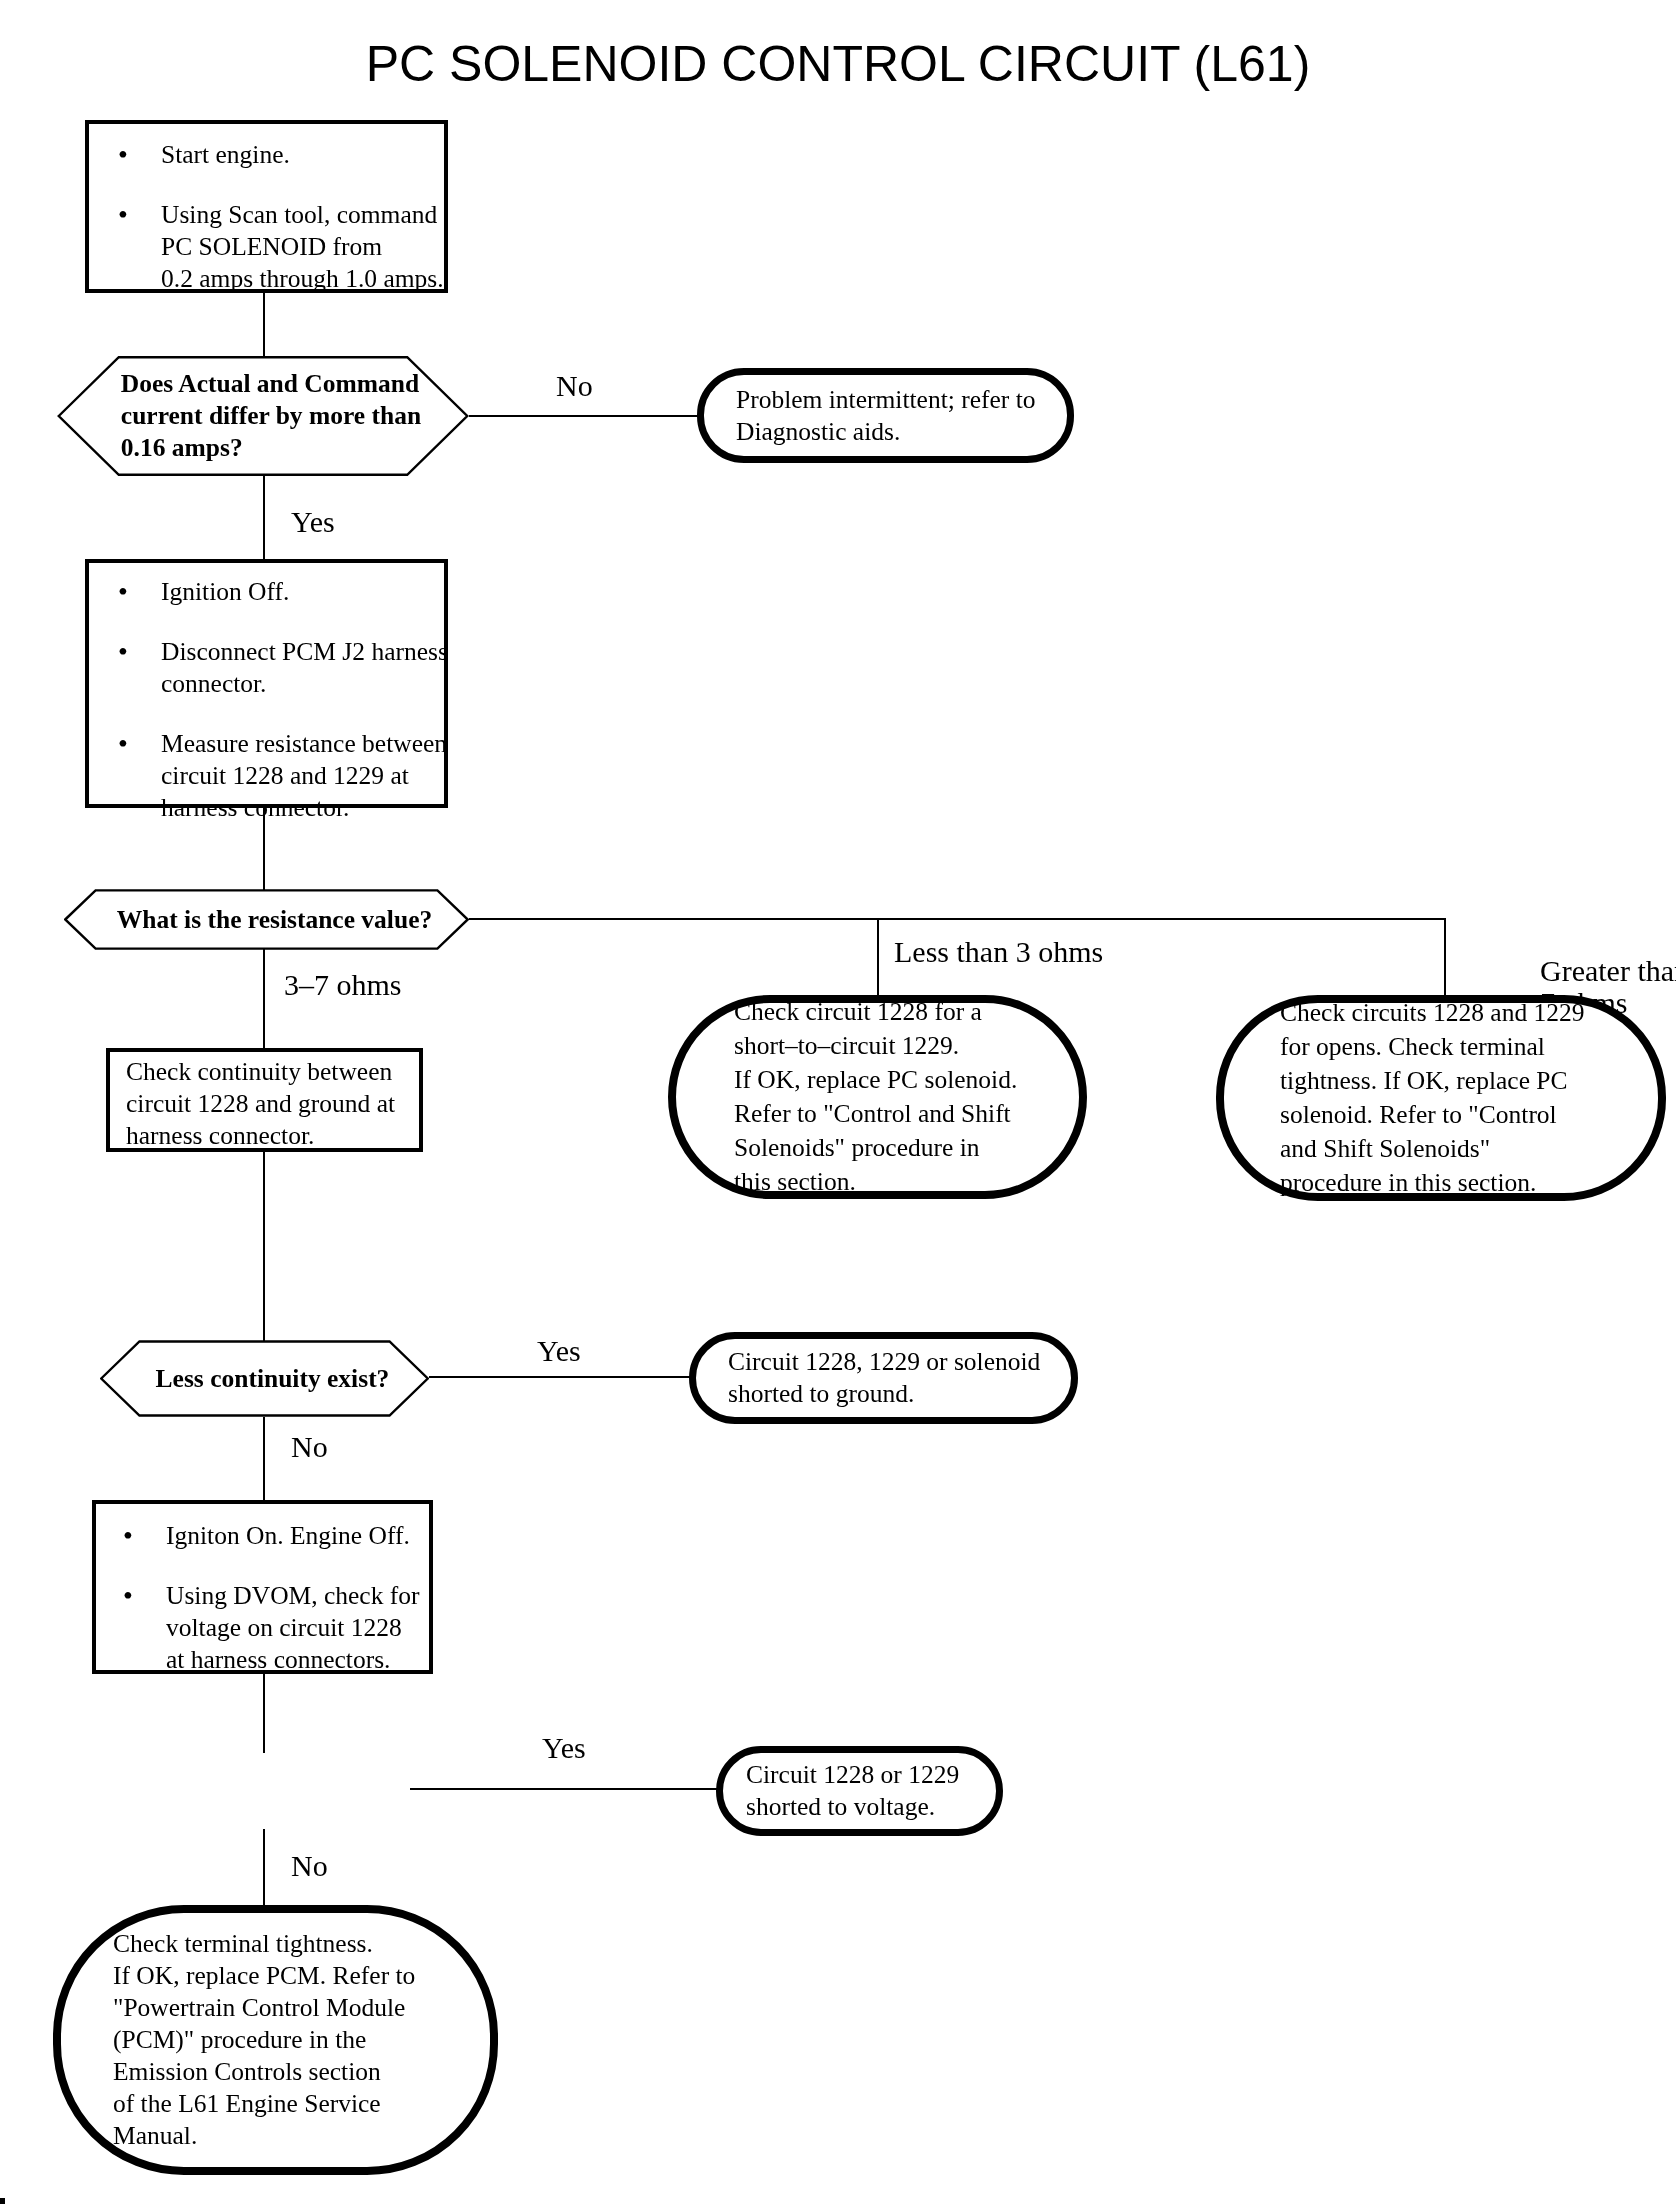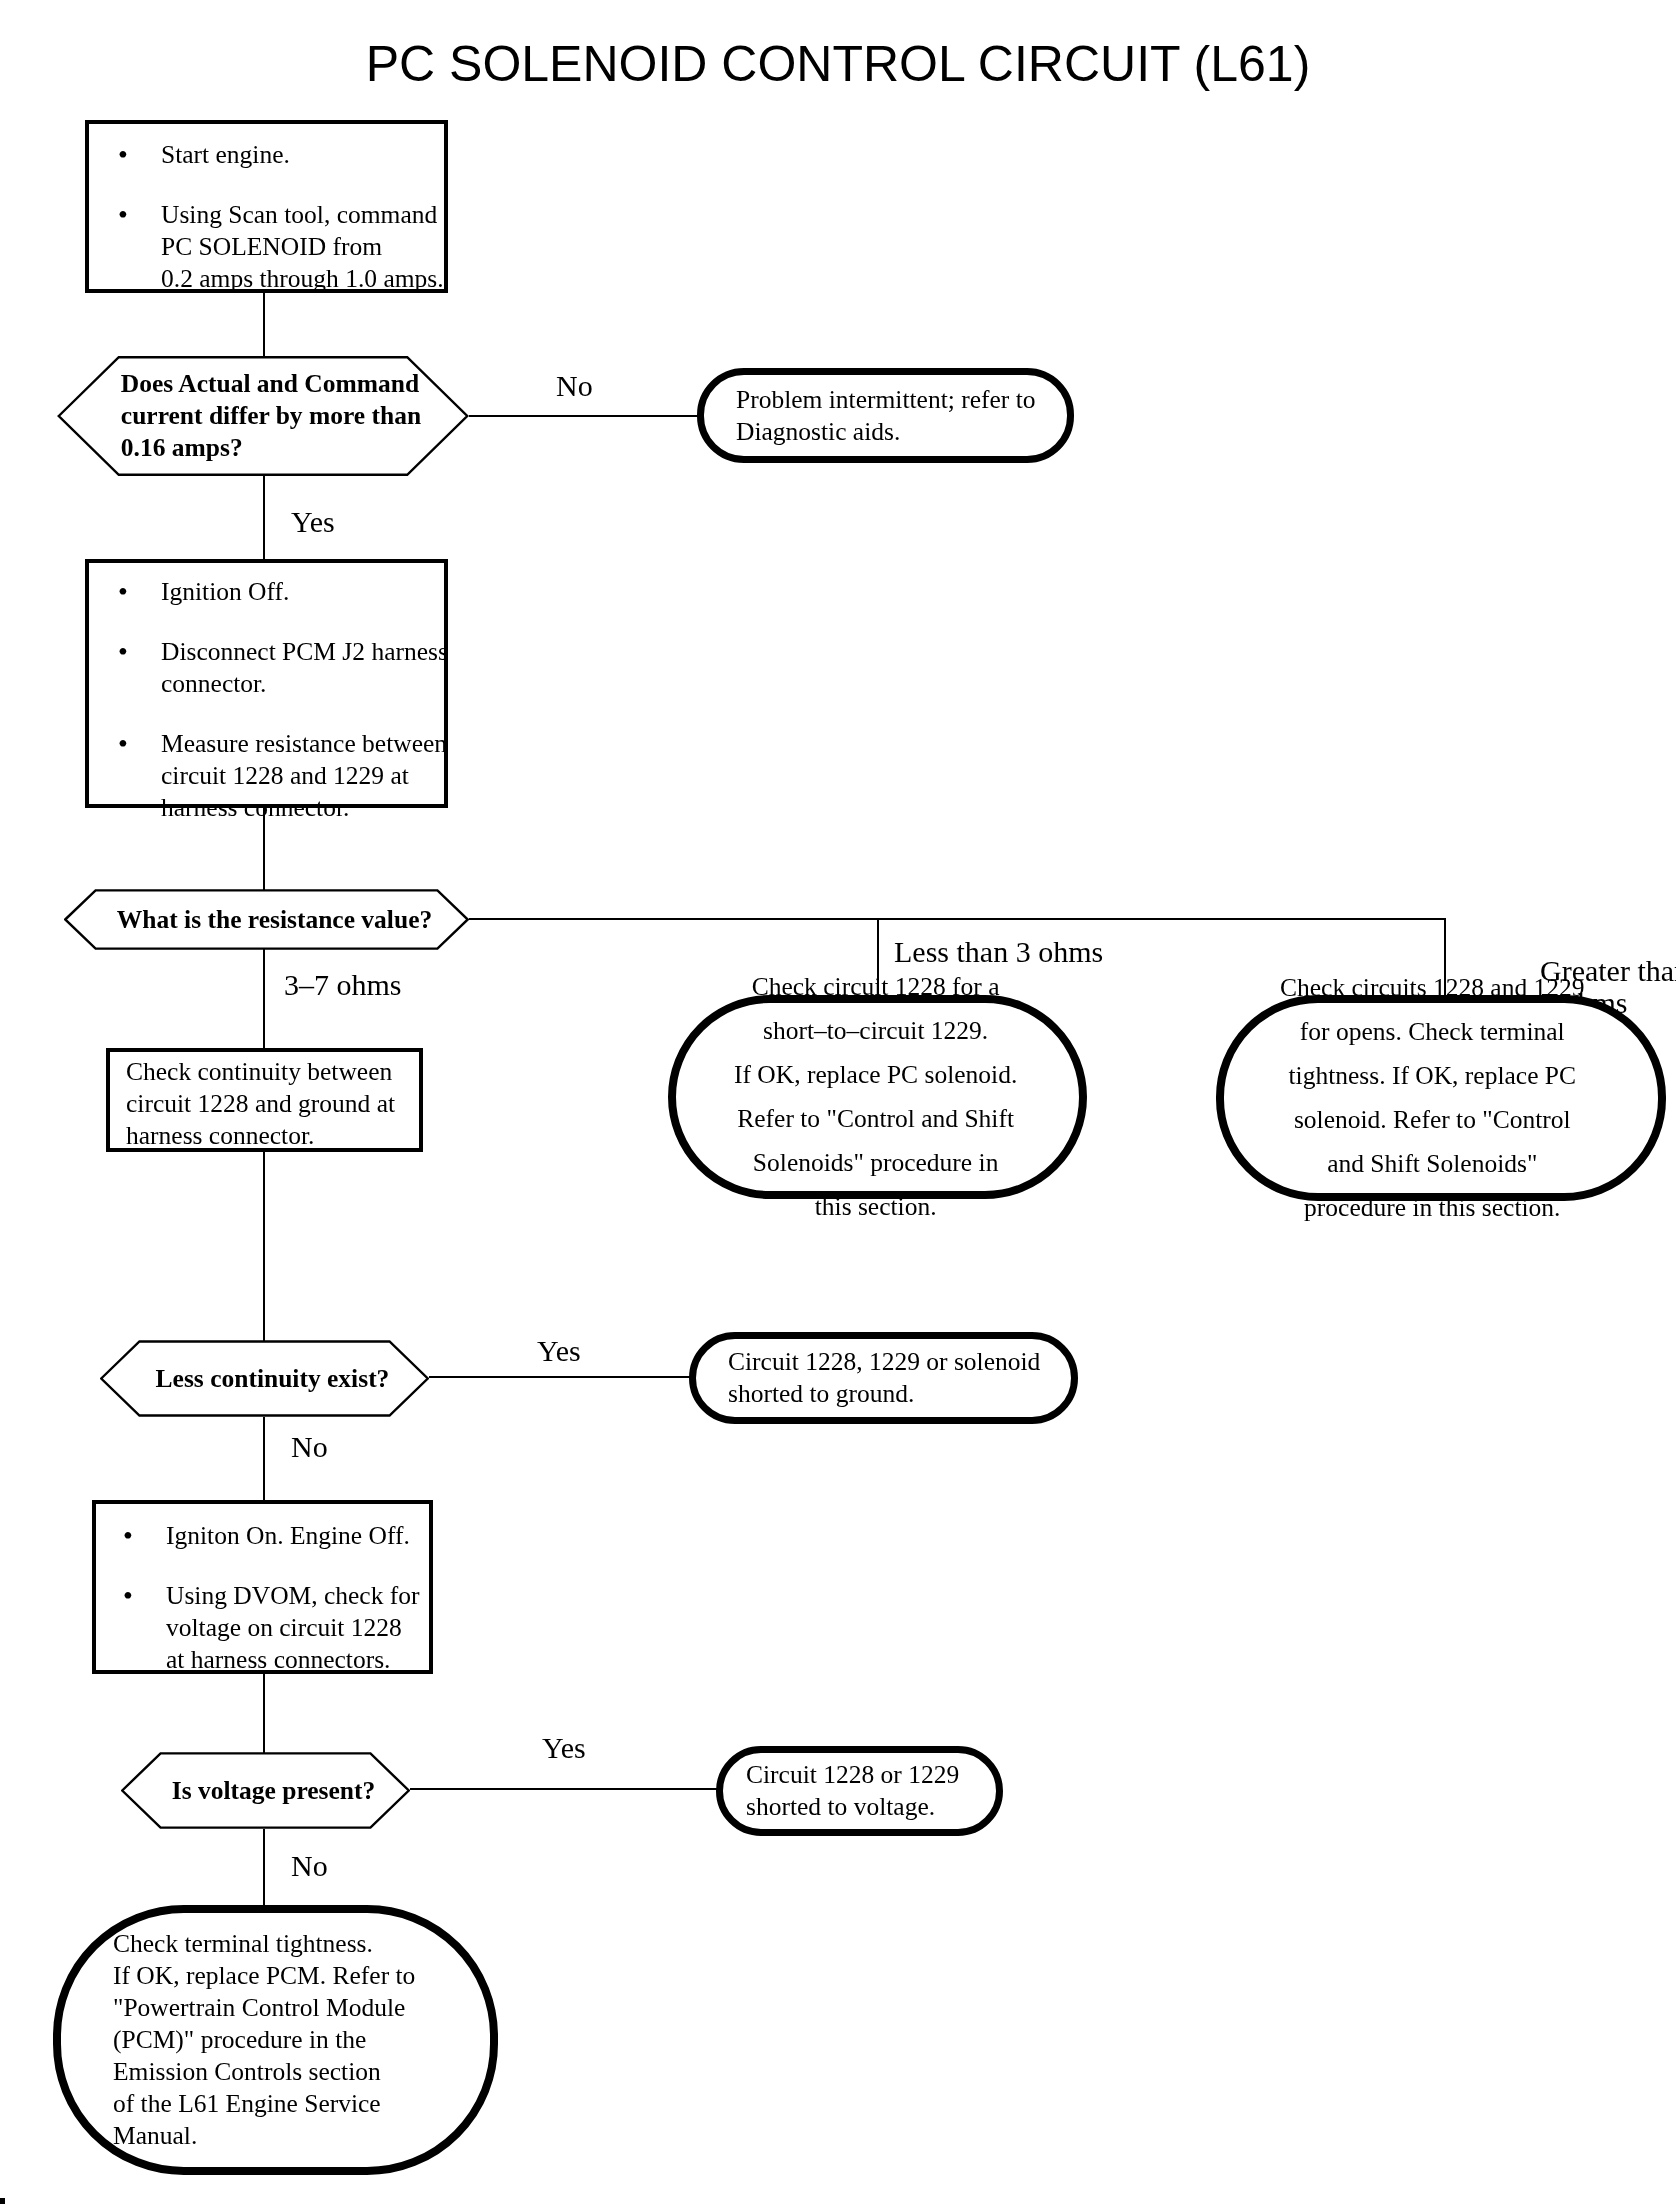--- a/index.html
+++ b/index.html
@@ -10,21 +10,21 @@
   .title { position:absolute; left:0; top:38px; width:1676px; text-align:center;
            font-family:"Liberation Sans", sans-serif; font-size:50px; line-height:52px;
            white-space:pre; }
 
   .node { position:absolute; box-sizing:border-box; background:#fff; }
   .process { border:4.3px solid #000; }
   .terminal { border:7.3px solid #000; display:flex; align-items:center; }
   .terminal.big { border-width:8px; }
 
   .txt { white-space:pre; font-size:25.5px; line-height:32px; }
-  .txt.tight { line-height:44px;text-align:center; }
+  .txt.tight { line-height:34px; }
 
   .bullets { box-sizing:border-box; width:100%; }
   .bullet-row { display:flex; align-items:flex-start; }
   .bullet-row + .bullet-row { margin-top:28px; }
   .bullet-glyph { flex:0 0 43px; width:43px; font-size:28px; line-height:32px; }
 
   .hex { position:absolute; }
   .hex svg { position:absolute; left:0; top:0; display:block; }
   .hex-label { position:absolute; left:8px; top:0; width:100%; height:100%;
                display:flex; align-items:center; justify-content:center;font-weight:bold; }
@@ -177,28 +177,20 @@
       </div>
       <div class="bullet-row">
         <span class="bullet-glyph">•</span>
         <div class="txt">Using DVOM, check for
 voltage on circuit 1228
 at harness connectors.</div>
       </div>
     </div>
   </div>
 
-  <div class="hex" style="left:121px; top:1752px; width:289px; height:77px;">
-    <svg width="289" height="77" viewBox="0 0 475 126">
-      <polygon points="2,63 65,2 410,2 473,63 410,124 65,124" fill="#ffffff" stroke="#000000" stroke-width="4"></polygon>
-    </svg>
-    <div class="hex-label">
-        <div class="txt">Is voltage present?</div>
-      </div>
-  </div>
 
   <div class="node terminal" style="left:716px; top:1746px; width:287px; height:90px; border-radius:45px; padding-left:23px;">
     <div class="txt">Circuit 1228 or 1229
 shorted to voltage.</div>
   </div>
 
   <div class="node terminal" style="left:53px; top:1905px; width:445px; height:270px; border-width:8.5px; border-radius:131px; padding-left:52px;">
     <div class="txt">Check terminal tightness.
 If OK, replace PCM. Refer to
 "Powertrain Control Module

